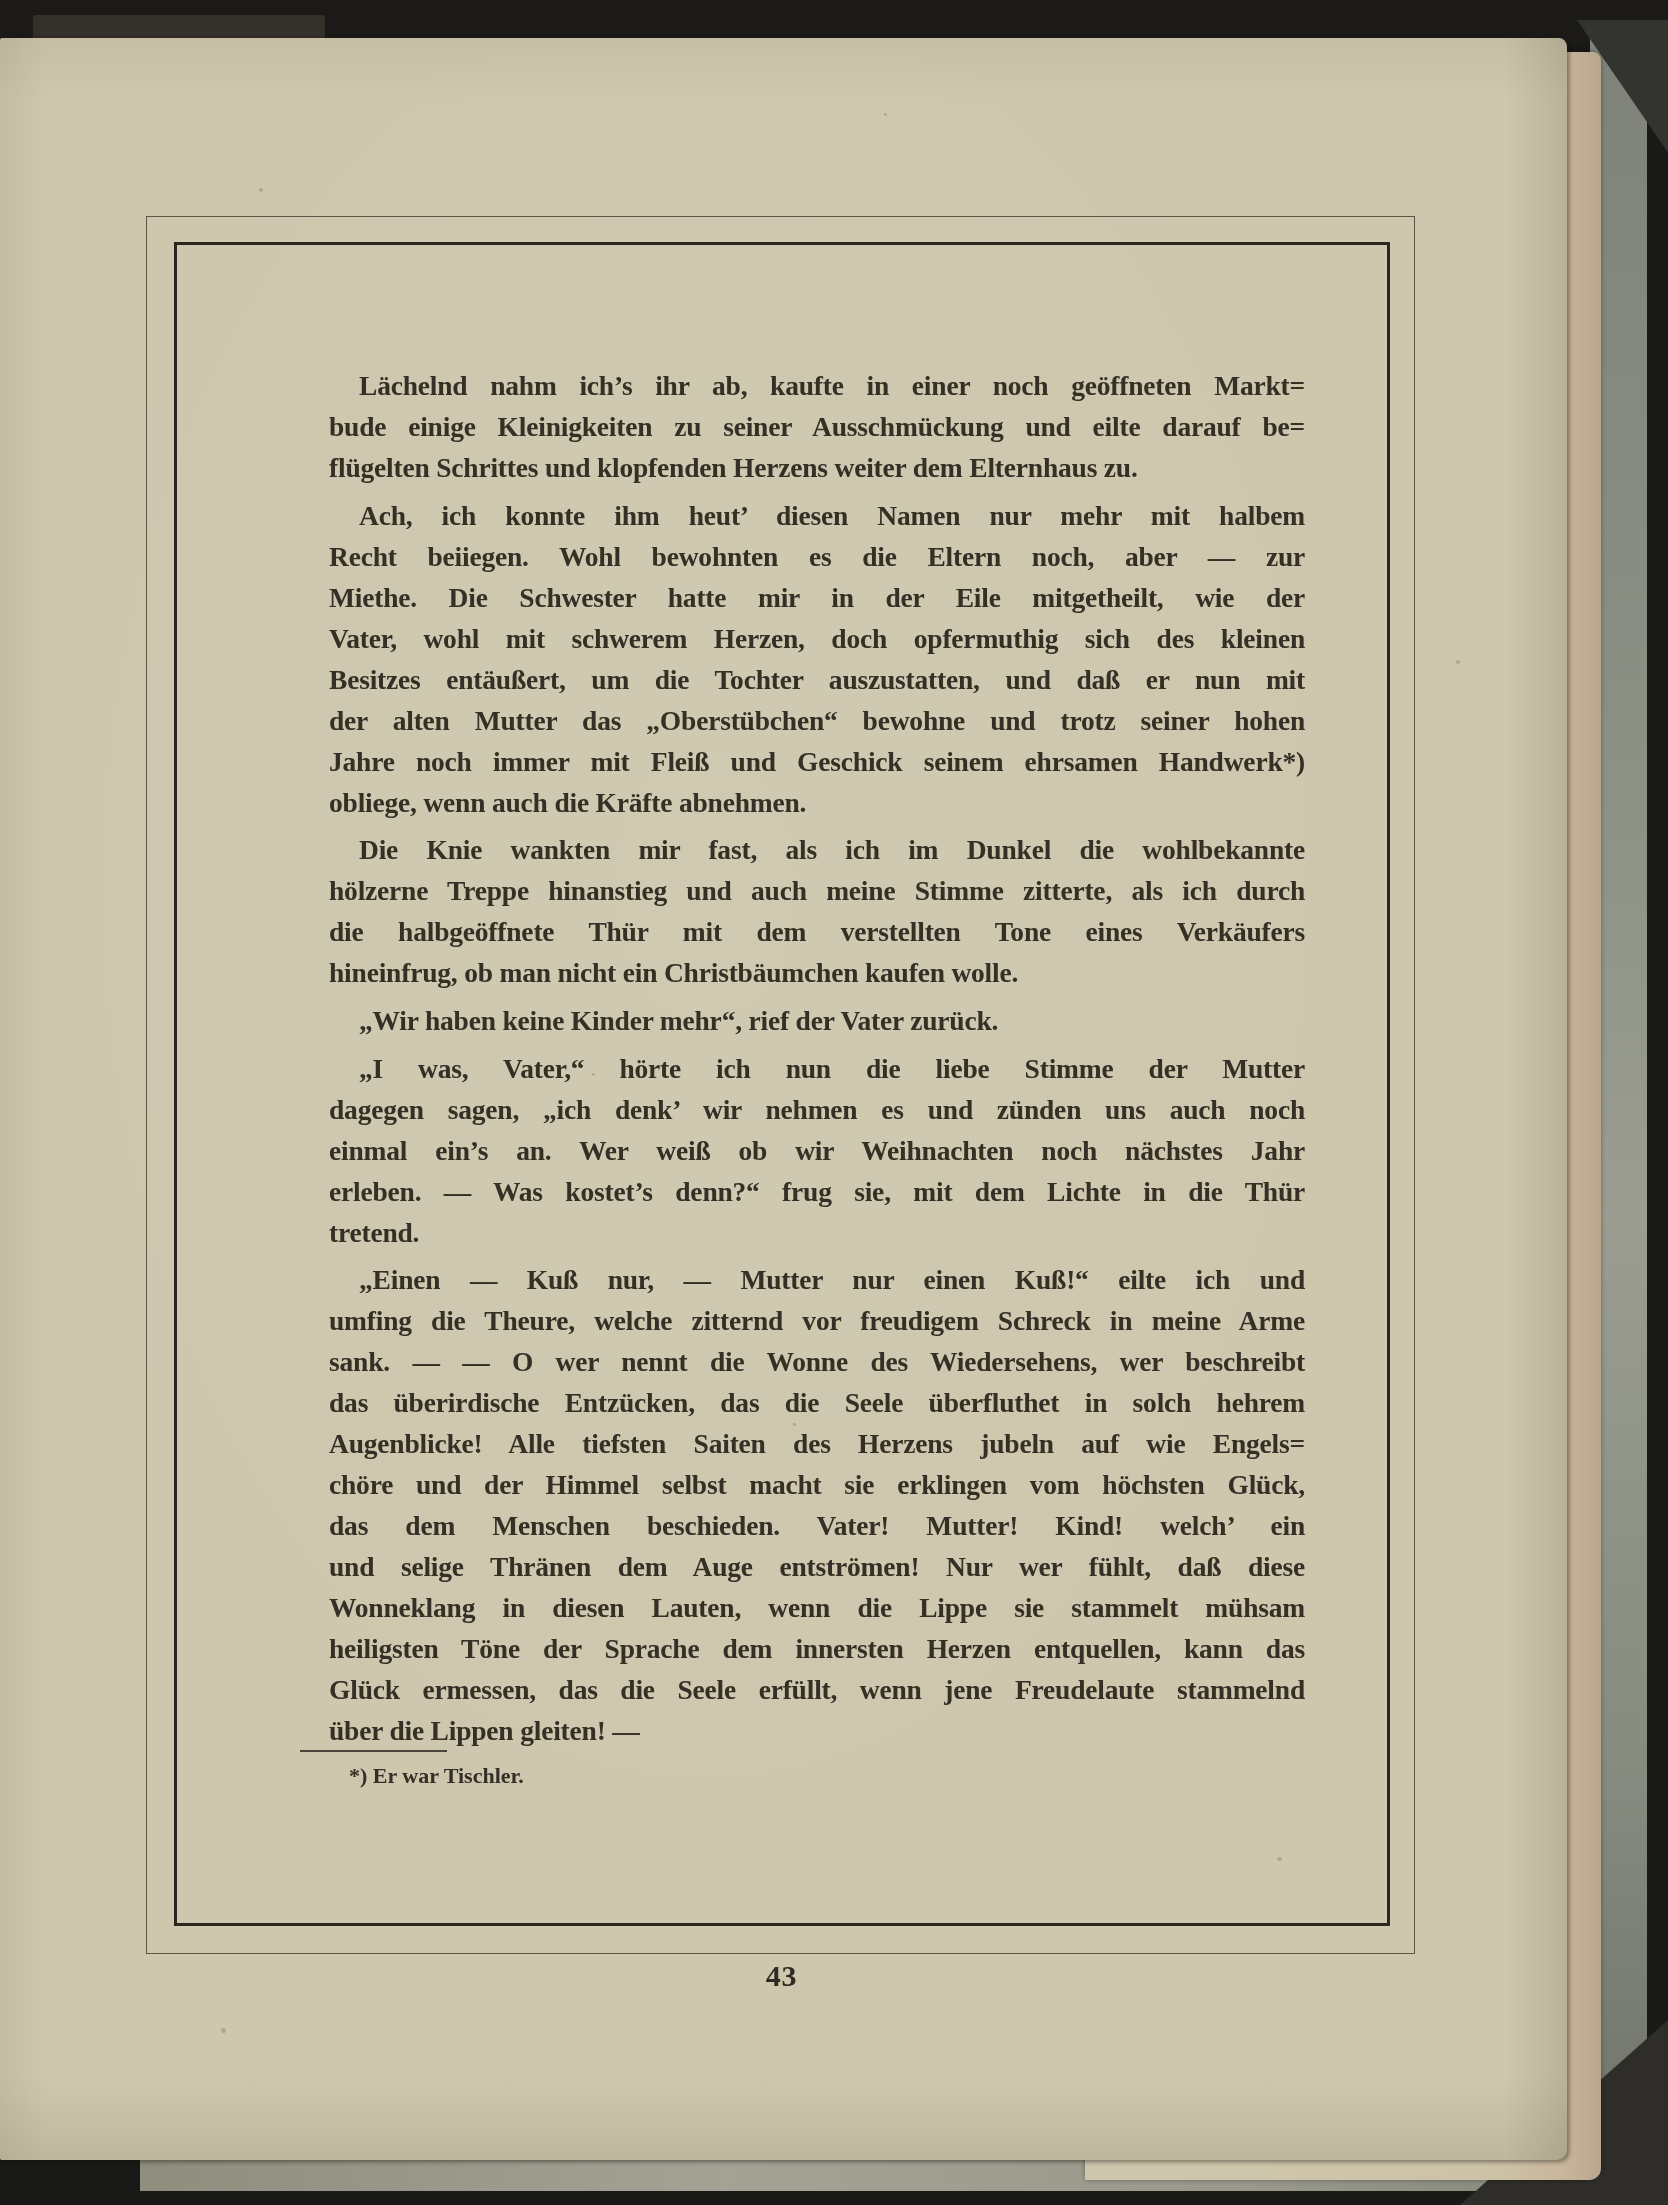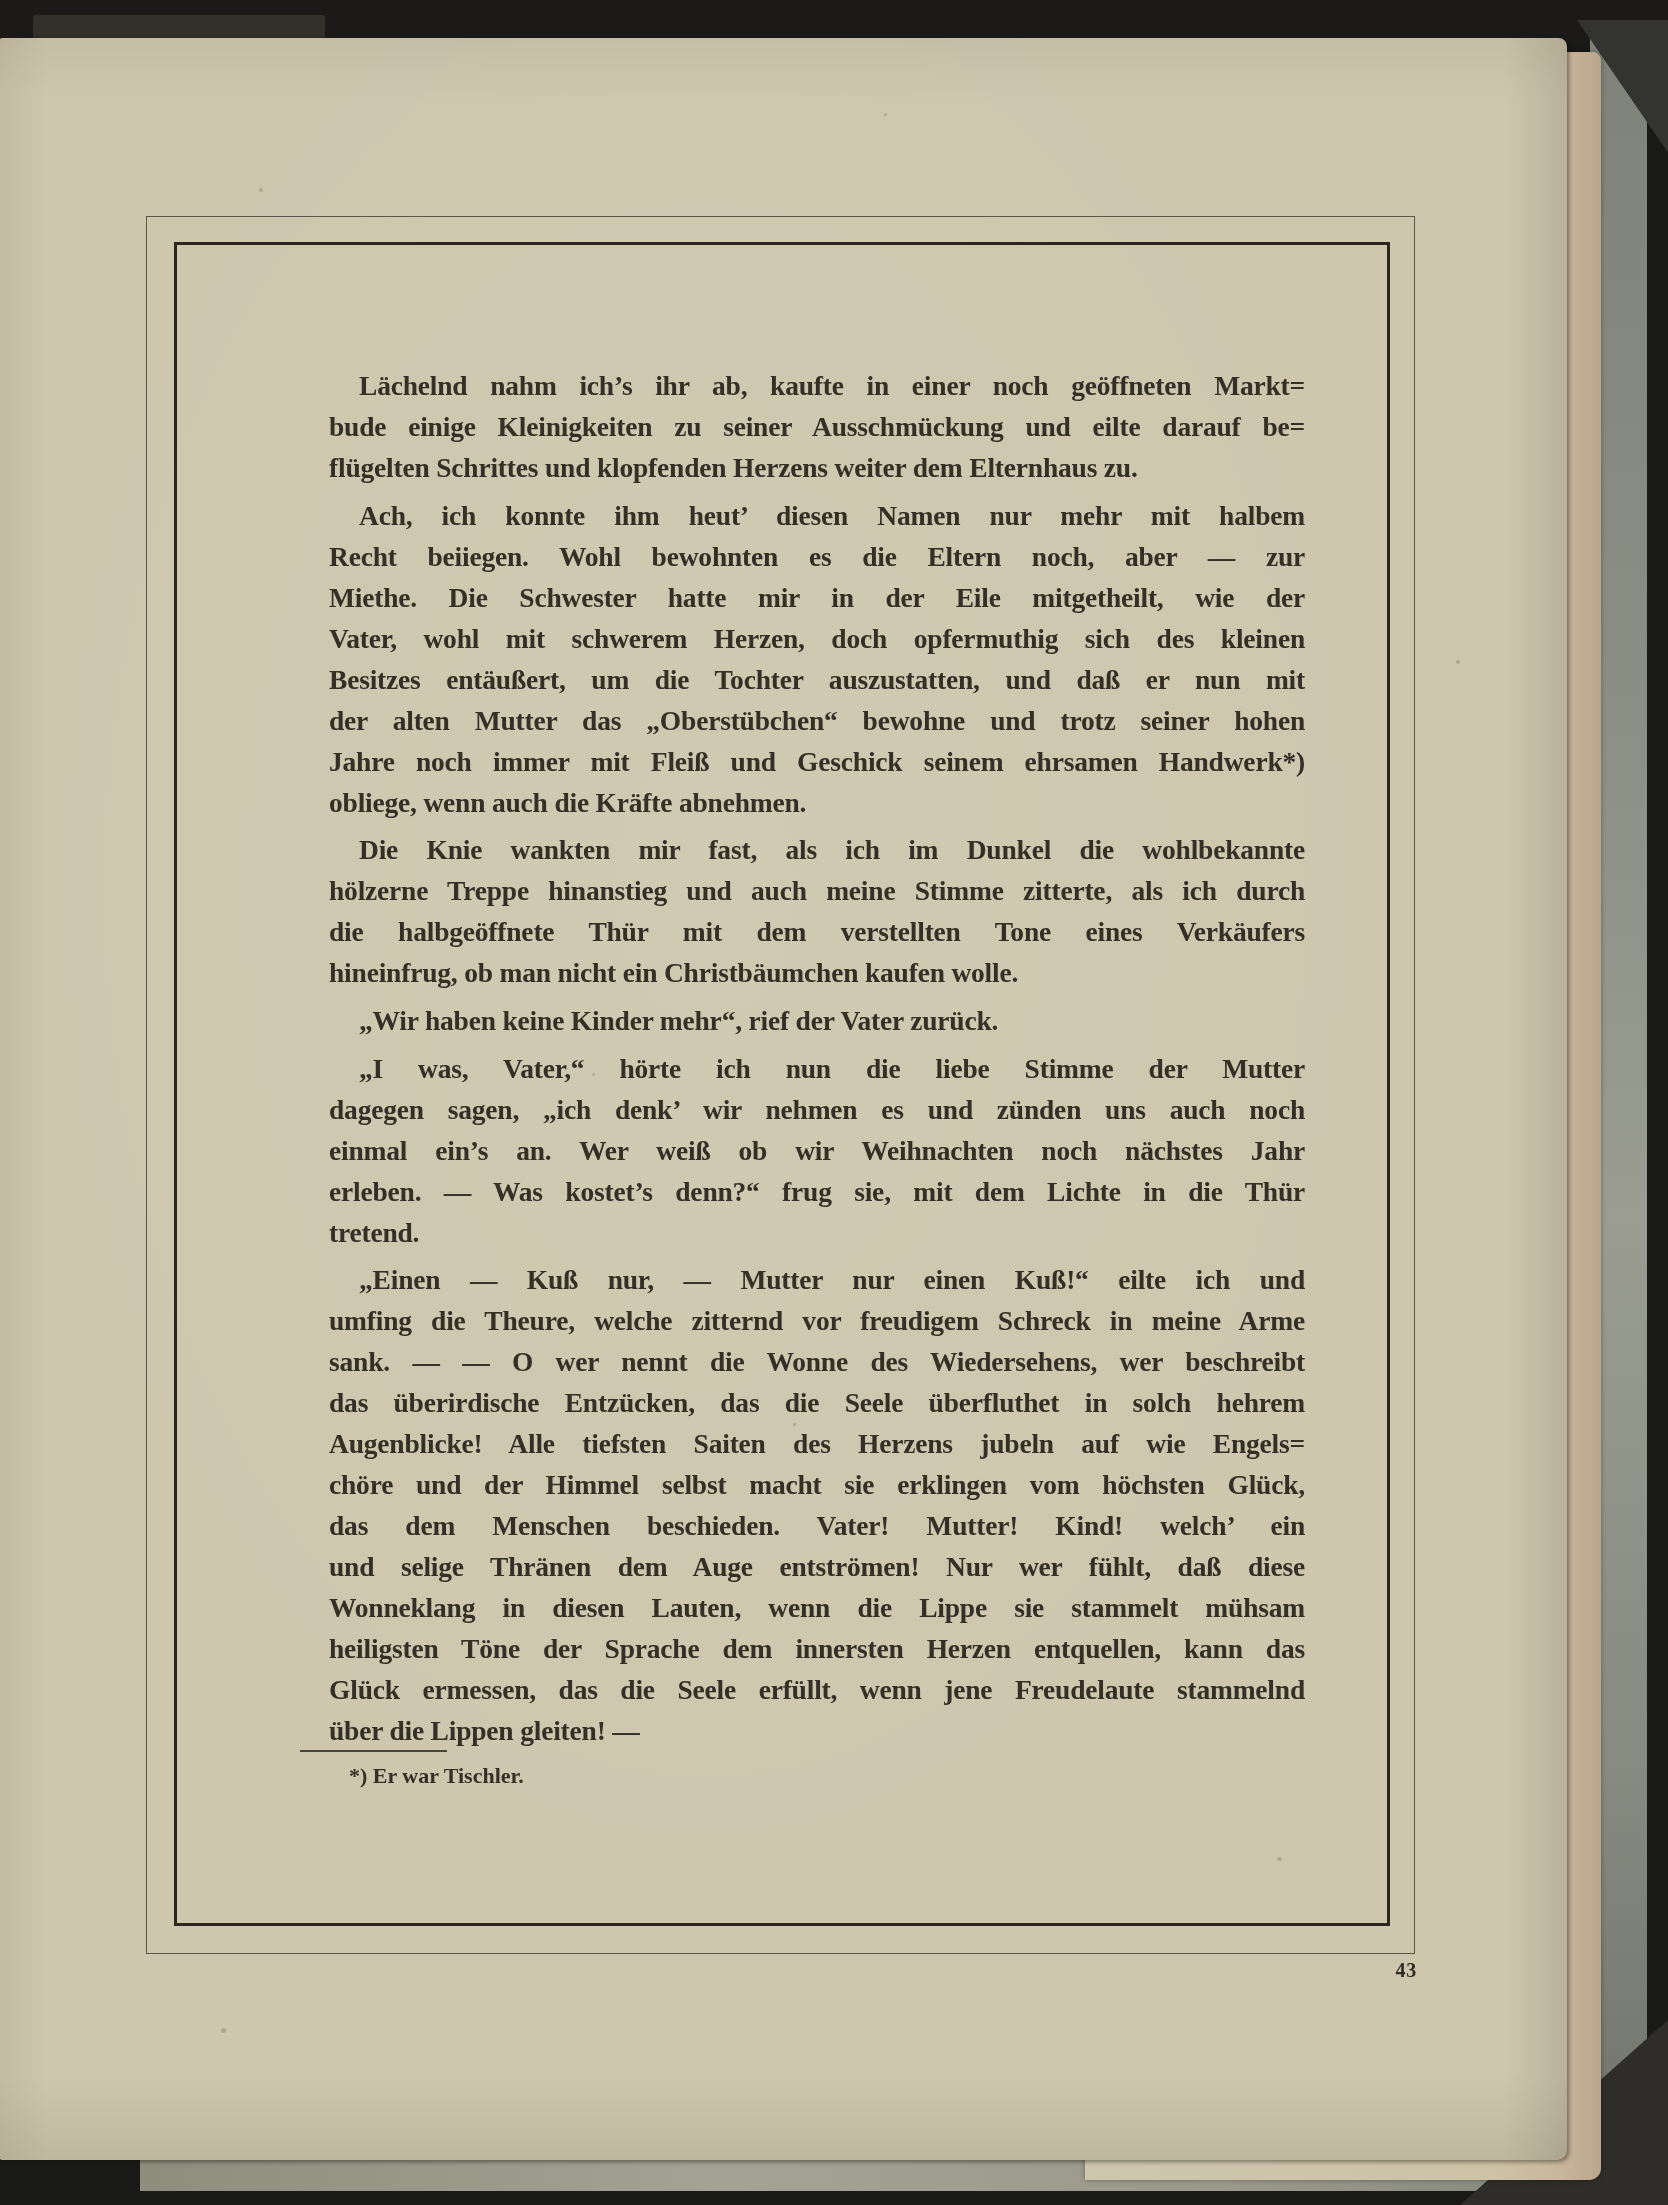--- a/index.html
+++ b/index.html
@@ -92,22 +92,22 @@
     position:absolute;left:300px;top:1712px;width:147px;height:0;
     border-top:2.5px solid #4a453a;
   }
   .footnote{
     position:absolute;left:349px;top:1725px;
     color:var(--ink,#352f26);
     font-size:22px;font-weight:bold;
   }
   .page-number{
     position:absolute;left:146px;top:1921px;width:1271px;
-    text-align:right;
-    color:#2f2b23;font-size:20px;font-weight:bold;letter-spacing:0.8px;
+    text-align:center;
+    color:#2f2b23;font-size:30px;font-weight:bold;letter-spacing:0.8px;
   }
 </style>
 </head>
 <body>
 
 <div class="stage">
 
   <div class="binding-top"></div>
   <div class="binding-top-leather"></div>
 

